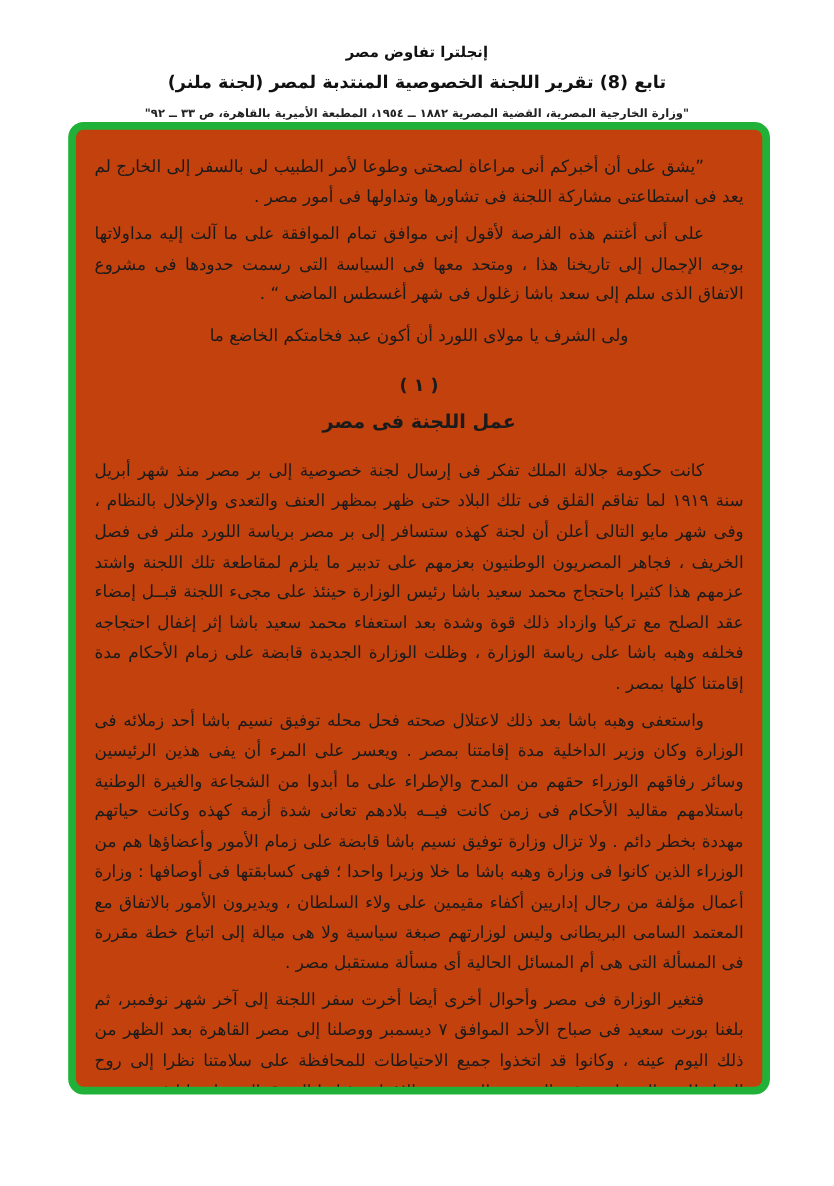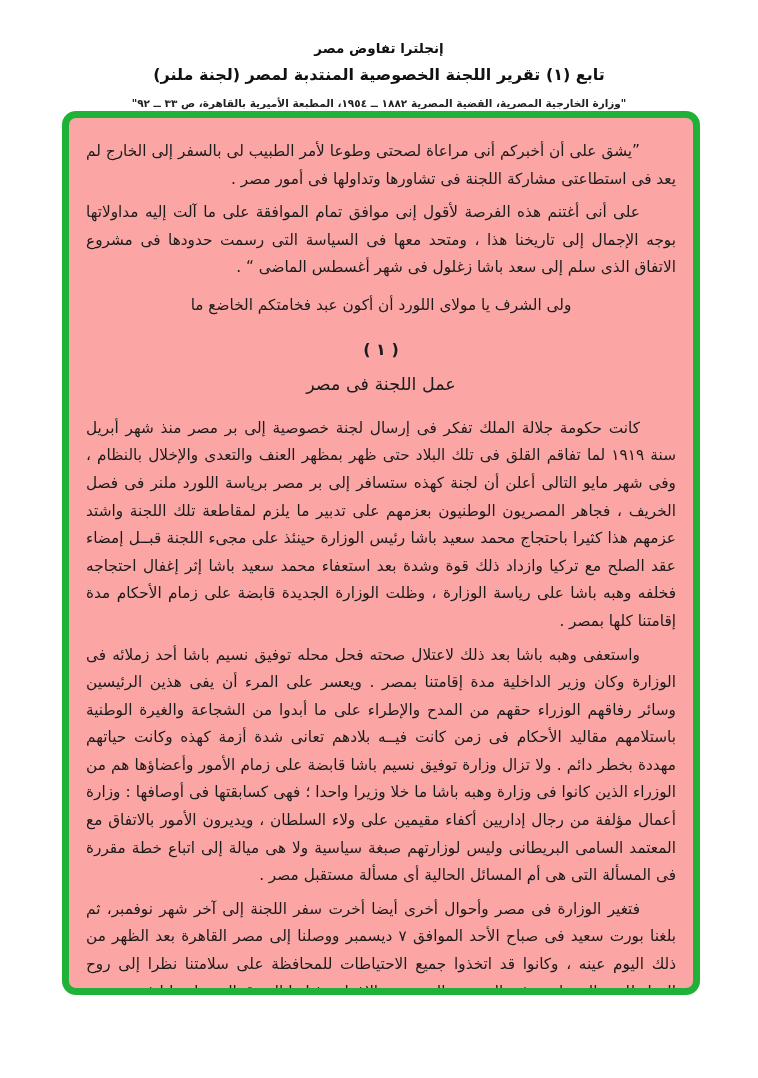--- a/index.html
+++ b/index.html
@@ -45,21 +45,21 @@
     left: 62px;
     top: 111px;
     width: 638px;
     height: 884px;
     box-sizing: border-box;
     border: 7px solid #20b238;
     border-radius: 14px;
     padding: 20px 17px 0 17px;
     direction: rtl;
     overflow: hidden;
-    background: #fca5a5;
+    background: #c2410c;
   }
   
   .frame p {
     margin: 0 0 6px 0;
     font-size: 15.3px;
     line-height: 27.6px;
     text-align: justify;
     text-indent: 36px;
     color: #1b1b1b;
   }
@@ -79,33 +79,33 @@
   .section-number {
     text-align: center !important;
     text-indent: 0 !important;
     font-weight: bold;
     font-size: 16px !important;
     margin: 16px 0 8px 0 !important;
   }
   .section-title {
     text-align: center !important;
     text-indent: 0 !important;
-    font-weight: normal;
+    font-weight: bold;
     font-size: 17.5px !important;
     margin: 0 0 16px 0 !important;
   }
 </style>
 </head>
 <body>
 
 <div class="page">
 
   <div class="header">
     <div class="series">إنجلترا تفاوض مصر</div>
-    <div class="doc-title">تابع (١) تقرير اللجنة الخصوصية المنتدبة لمصر (لجنة ملنر)</div>
+    <div class="doc-title">تابع (8) تقرير اللجنة الخصوصية المنتدبة لمصر (لجنة ملنر)</div>
     <div class="source">"وزارة الخارجية المصرية، القضية المصرية ١٨٨٢ ــ ١٩٥٤، المطبعة الأميرية بالقاهرة، ص ٣٣ ــ ٩٢"</div>
   </div>
 
   <div class="frame">
 
     <p>”يشق على أن أخبركم أنى مراعاة لصحتى وطوعا لأمر الطبيب لى بالسفر إلى الخارج لم يعد فى استطاعتى مشاركة اللجنة فى تشاورها وتداولها فى أمور مصر .</p>
 
     <p><span>على أنى أغتنم هذه الفرصة لأقول إنى موافق تمام الموافقة على ما آلت إليه مداولاتها بوجه الإجمال إلى تاريخنا هذا ، ومتحد معها فى السياسة التى رسمت حدودها فى مشروع الاتفاق الذى سلم إلى سعد باشا زغلول فى شهر </span><span class="b">أغسطس الماضى</span><span> “ .</span></p>
 
     <p class="closing">ولى الشرف يا مولاى اللورد أن أكون عبد فخامتكم الخاضع ما</p>

